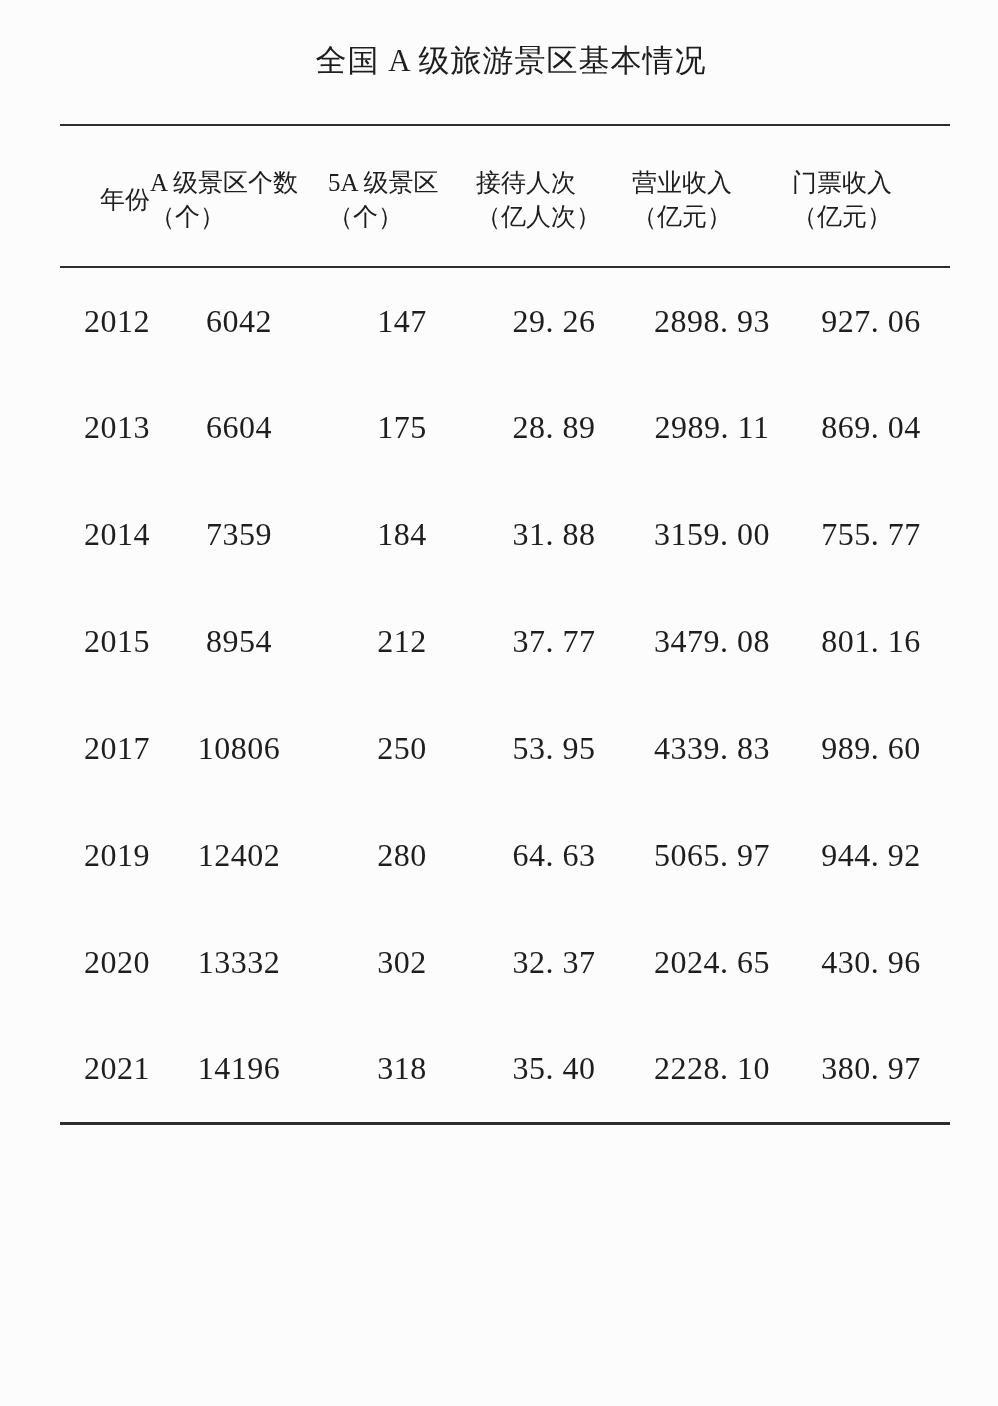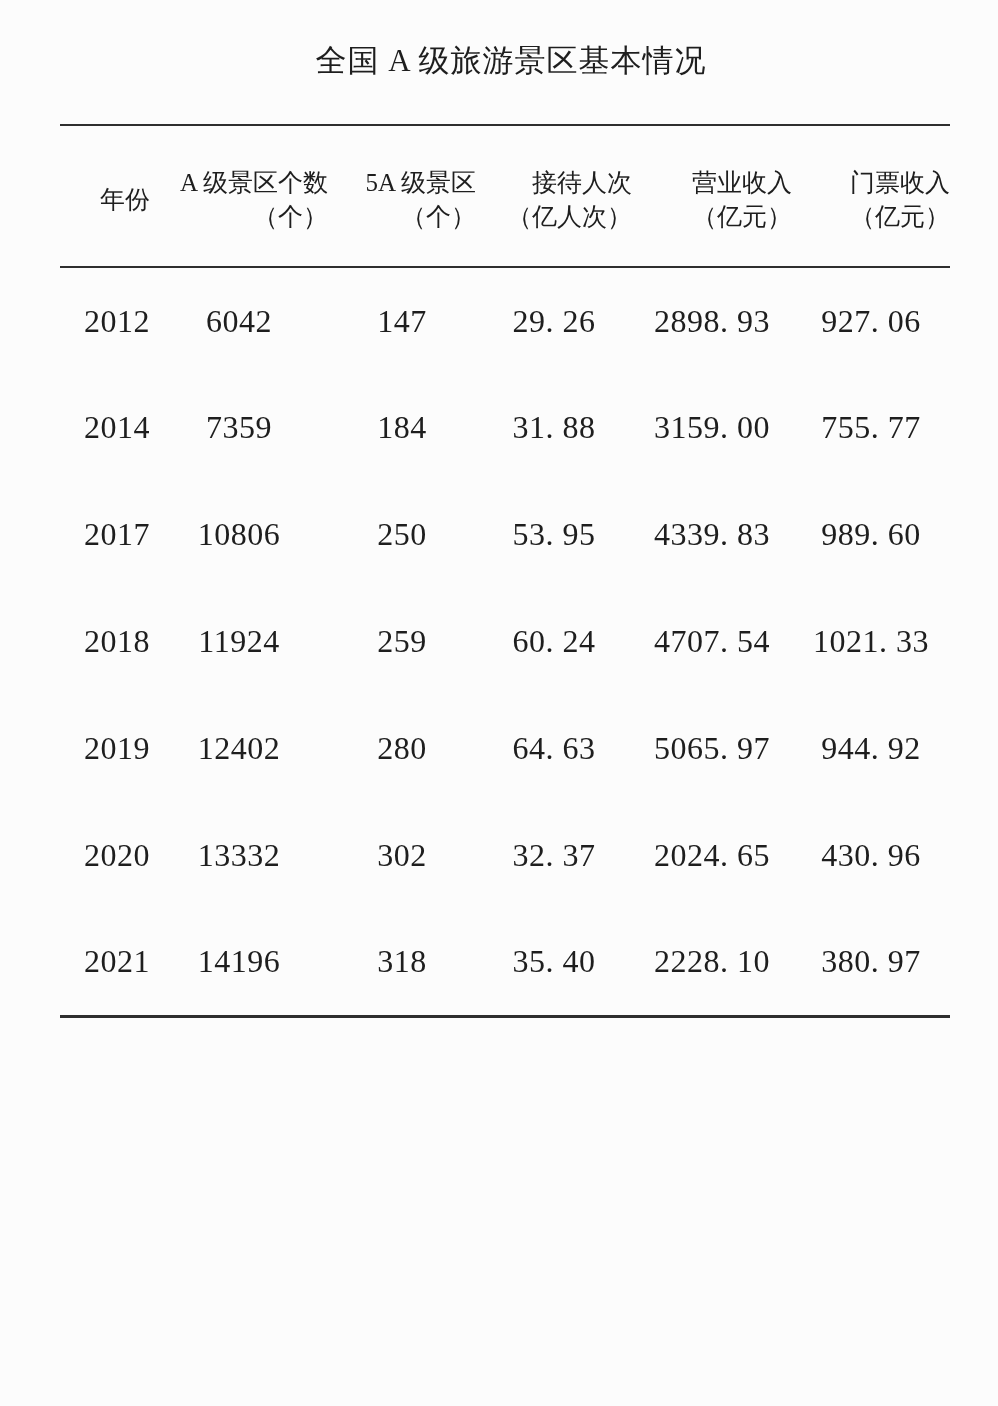--- a/index.html
+++ b/index.html
@@ -38,21 +38,21 @@
     border-top: 2px solid #2e2e2e;
     border-bottom: 3px solid #2e2e2e;
   }
   thead tr {
     height: 142px;
     border-bottom: 2px solid #2e2e2e;
   }
   th {
     font-weight: 400;
     font-size: 25px;
-    text-align: right;
+    text-align: left;
     vertical-align: middle;
     padding: 8px 0 0 0;
   }
   th .h-line {
     display: block;
     line-height: 34px;
   }
   tbody tr {
     height: 107px;
   }
@@ -114,42 +114,50 @@
     <tbody>
       <tr>
         <td class="col-year">2012</td>
         <td>6042</td>
         <td>147</td>
         <td>29. 26</td>
         <td>2898. 93</td>
         <td>927. 06</td>
       </tr>
       <tr>
+        <td class="col-year">2013</td>
+        <td>6604</td>
+        <td>175</td>
+        <td>28. 89</td>
+        <td>2989. 11</td>
+        <td>869. 04</td>
+      </tr>
+      <tr>
         <td class="col-year">2014</td>
         <td>7359</td>
         <td>184</td>
         <td>31. 88</td>
         <td>3159. 00</td>
         <td>755. 77</td>
       </tr>
       <tr>
+        <td class="col-year">2015</td>
+        <td>8954</td>
+        <td>212</td>
+        <td>37. 77</td>
+        <td>3479. 08</td>
+        <td>801. 16</td>
+      </tr>
+      <tr>
         <td class="col-year">2017</td>
         <td>10806</td>
         <td>250</td>
         <td>53. 95</td>
         <td>4339. 83</td>
         <td>989. 60</td>
-      </tr>
-      <tr>
-        <td class="col-year">2018</td>
-        <td>11924</td>
-        <td>259</td>
-        <td>60. 24</td>
-        <td>4707. 54</td>
-        <td>1021. 33</td>
       </tr>
       <tr>
         <td class="col-year">2019</td>
         <td>12402</td>
         <td>280</td>
         <td>64. 63</td>
         <td>5065. 97</td>
         <td>944. 92</td>
       </tr>
       <tr>

